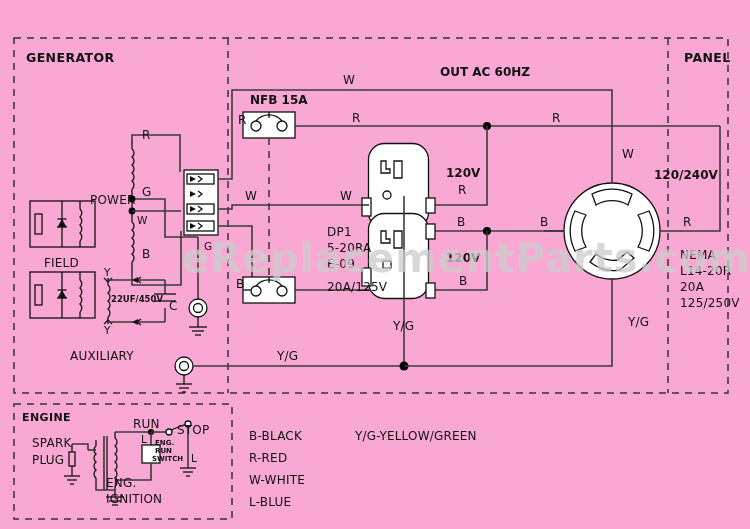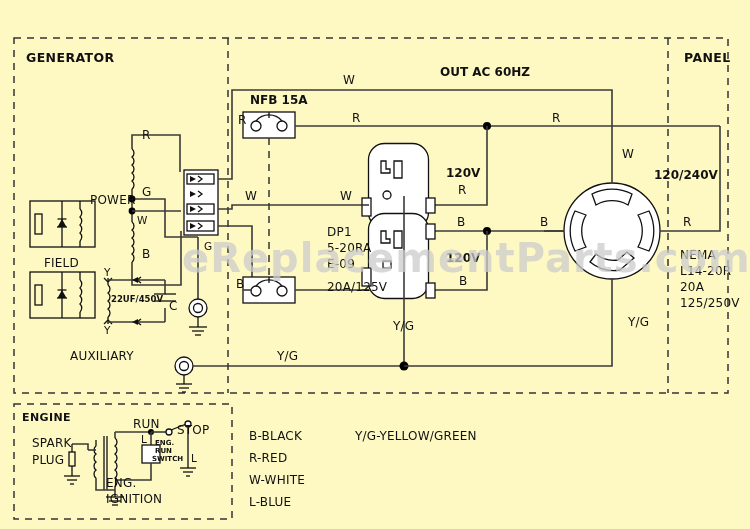--- a/index.html
+++ b/index.html
@@ -4,21 +4,21 @@
 <style>
   html, body {
     margin: 0;
     padding: 0;
     background: #ffffff;
   }
   #page {
     position: relative;
     width: 750px;
     height: 529px;
-    background: #fef9c3;
+    background: #f9a8d4;
     font-family: "DejaVu Sans", sans-serif;
     overflow: hidden;
   }
   #svgroot {
     position: absolute;
     left: 0;
     top: 0;
   }
   .lbl {
     font-family: "DejaVu Sans", sans-serif;

